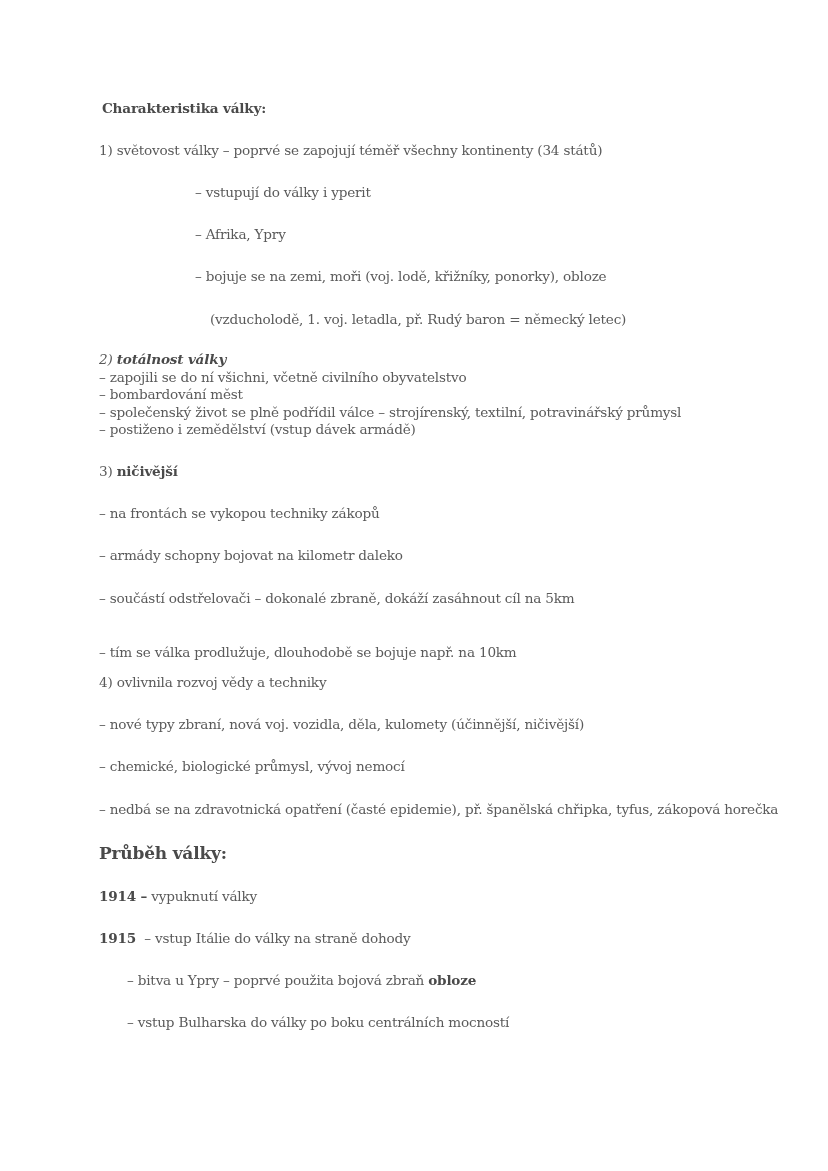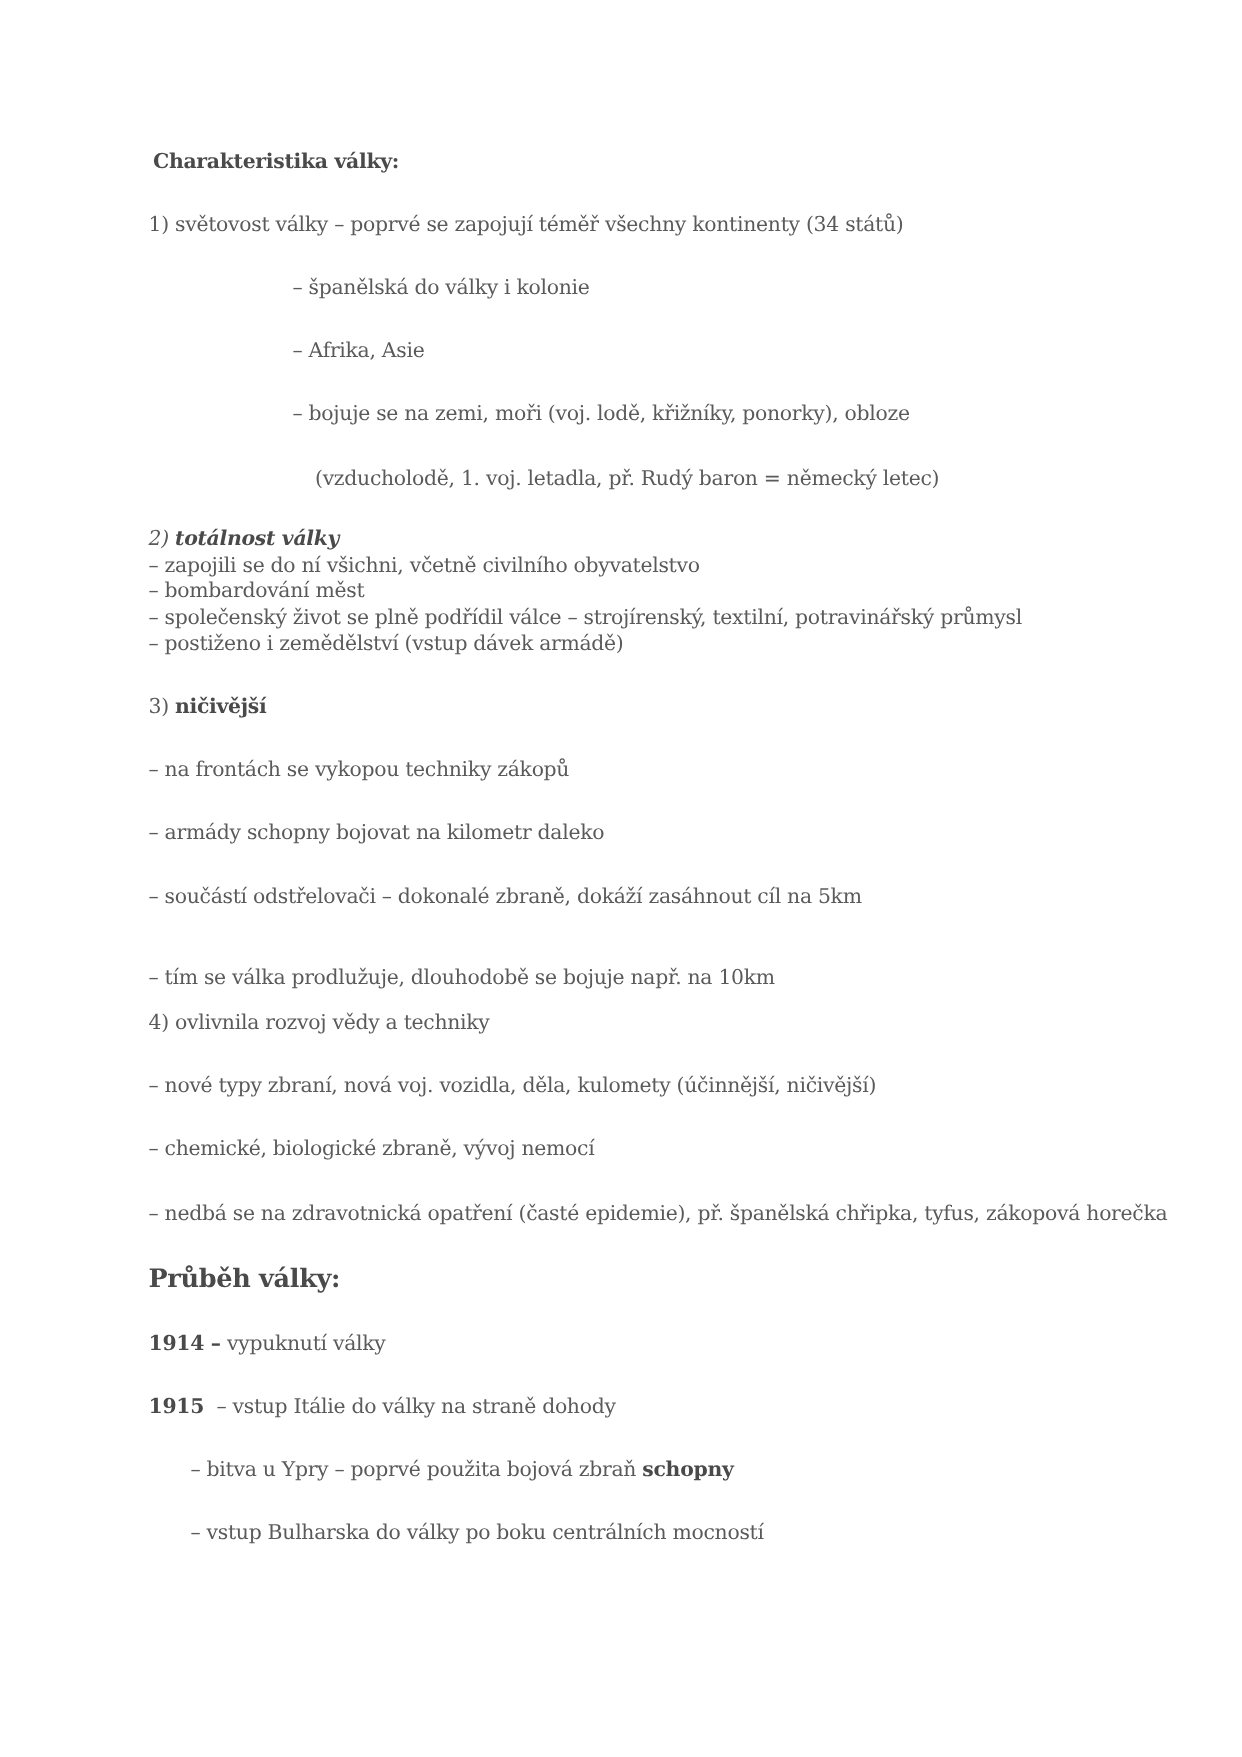--- a/index.html
+++ b/index.html
@@ -10,22 +10,22 @@
     .h1 { font-size: 17px; font-weight: bold; color: #4a4a4a; }
     .h0 { font-size: 13.6px; font-weight: bold; color: #4a4a4a; }
   </style>
 </head>
 <body>
 
 <div>
   <div class="line h0" style="left:102px; top:100px;">Charakteristika války:</div>
 
   <div class="line" style="left:99px; top:142px;">1) světovost války – poprvé se zapojují téměř všechny kontinenty (34 států)</div>
-  <div class="line" style="left:195px; top:184px;">– španělská do války i kolonie</div>
-  <div class="line" style="left:195px; top:226px;">– Afrika, Asie</div>
+  <div class="line" style="left:195px; top:184px;">– vstupují do války i yperit</div>
+  <div class="line" style="left:195px; top:226px;">– Afrika, Ypry</div>
   <div class="line" style="left:195px; top:268px;">– bojuje se na zemi, moři (voj. lodě, křižníky, ponorky), obloze</div>
   <div class="line" style="left:210px; top:311px;">(vzducholodě, 1. voj. letadla, př. Rudý baron = německý letec)</div>
 
   <div class="line" style="left:99px; top:351px;font-style:italic;">
     <span>2) </span><span class="b">totálnost války</span>
   </div>
   <div class="line" style="left:99px; top:369px;">– zapojili se do ní všichni, včetně civilního obyvatelstvo</div>
   <div class="line" style="left:99px; top:386px;">– bombardování měst</div>
   <div class="line" style="left:99px; top:404px;">– společenský život se plně podřídil válce – strojírenský, textilní, potravinářský průmysl</div>
   <div class="line" style="left:99px; top:421px;">– postiženo i zemědělství (vstup dávek armádě)</div>
@@ -33,24 +33,24 @@
   <div class="line" style="left:99px; top:463px;">
     <span>3) </span><span class="b">ničivější</span>
   </div>
   <div class="line" style="left:99px; top:505px;">– na frontách se vykopou techniky zákopů</div>
   <div class="line" style="left:99px; top:547px;">– armády schopny bojovat na kilometr daleko</div>
   <div class="line" style="left:99px; top:590px;">– součástí odstřelovači – dokonalé zbraně, dokáží zasáhnout cíl na 5km</div>
   <div class="line" style="left:99px; top:632px;margin-top:12px;">– tím se válka prodlužuje, dlouhodobě se bojuje např. na 10km</div>
 
   <div class="line" style="left:99px; top:674px;">4) ovlivnila rozvoj vědy a techniky</div>
   <div class="line" style="left:99px; top:716px;">– nové typy zbraní, nová voj. vozidla, děla, kulomety (účinnější, ničivější)</div>
-  <div class="line" style="left:99px; top:758px;">– chemické, biologické zbraně, vývoj nemocí</div>
+  <div class="line" style="left:99px; top:758px;">– chemické, biologické průmysl, vývoj nemocí</div>
   <div class="line" style="left:99px; top:801px;">– nedbá se na zdravotnická opatření (časté epidemie), př. španělská chřipka, tyfus, zákopová horečka</div>
 
   <div class="line h1" style="left:99px; top:843px;">Průběh války:</div>
 
   <div class="line" style="left:99px; top:888px;">
     <span class="b">1914 –</span><span> vypuknutí války</span>
   </div>
   <div class="line" style="left:99px; top:930px; white-space:pre;"><span class="b">1915</span><span>  – vstup Itálie do války na straně dohody</span></div>
-  <div class="line" style="left:127px; top:972px; white-space:pre;"><span>– bitva u Ypry – poprvé použita bojová zbraň </span><span class="b">schopny</span></div>
+  <div class="line" style="left:127px; top:972px; white-space:pre;"><span>– bitva u Ypry – poprvé použita bojová zbraň </span><span class="b">obloze</span></div>
   <div class="line" style="left:127px; top:1014px;">– vstup Bulharska do války po boku centrálních mocností</div>
 </div>
 
 </body></html>

